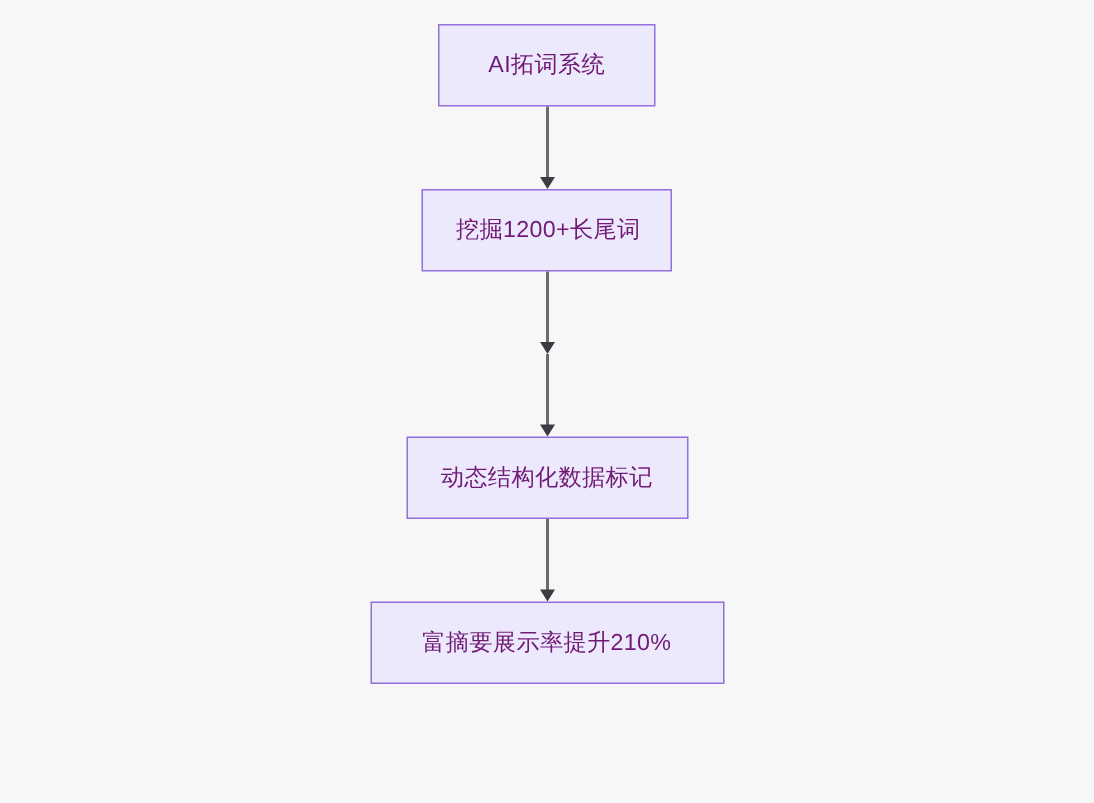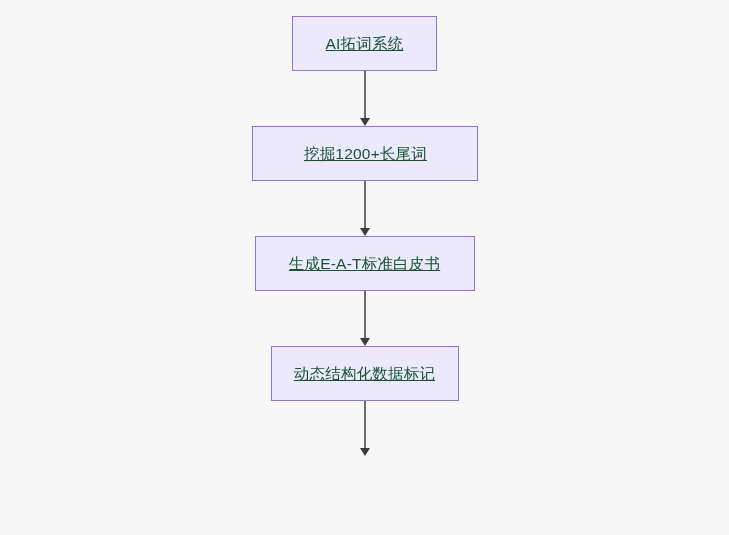--- a/index.html
+++ b/index.html
@@ -39,24 +39,23 @@
     border-radius: 0;
     display: flex;
     align-items: center;
     justify-content: center;
     padding: 0 22px;
   }
 
   .flow-node-label {
     font-size: 15.5px;
     line-height: 1;
-    color: #14532d;
+    color: #701a75;
     white-space: nowrap;
     letter-spacing: 0.2px;
-    text-decoration: underline;
   }
 
   .flow-connector {
     position: relative;
     width: 18px;
     height: 55px;
     display: flex;
     justify-content: center;
   }
 
@@ -77,21 +76,21 @@
     transform: translateX(-50%);
     width: 0;
     height: 0;
     border-left: 5px solid transparent;
     border-right: 5px solid transparent;
     border-top: 8px solid #3b3b41;
   }
 
   
   .node-w-1 { width: 145px; }
-  .node-w-2 { width: 226px; padding-left: 24px; }
+  .node-w-2 { width: 167px; padding-left: 24px; }
   .node-w-3 { width: 220px; }
   .node-w-4 { width: 188px; }
   .node-w-5 { width: 236px; }
 </style>
 </head>
 <body>
 
 <div id="flowchart-canvas">
   <div class="flow-stack">
 
@@ -106,33 +105,33 @@
 
     <div class="flow-node node-w-2">
       <span class="flow-node-label">挖掘1200+长尾词</span>
     </div>
 
     <div class="flow-connector">
       <div class="conn-line"></div>
       <div class="conn-arrowhead"></div>
     </div>
 
-    <div class="flow-node node-w-3">
-      <span class="flow-node-label">生成E-A-T标准白皮书</span>
-    </div>
 
     <div class="flow-connector">
       <div class="conn-line"></div>
       <div class="conn-arrowhead"></div>
     </div>
 
     <div class="flow-node node-w-4">
       <span class="flow-node-label">动态结构化数据标记</span>
     </div>
 
     <div class="flow-connector">
       <div class="conn-line"></div>
       <div class="conn-arrowhead"></div>
     </div>
 
+    <div class="flow-node node-w-5">
+      <span class="flow-node-label">富摘要展示率提升210%</span>
+    </div>
 
   </div>
 </div>
 
 </body></html>

